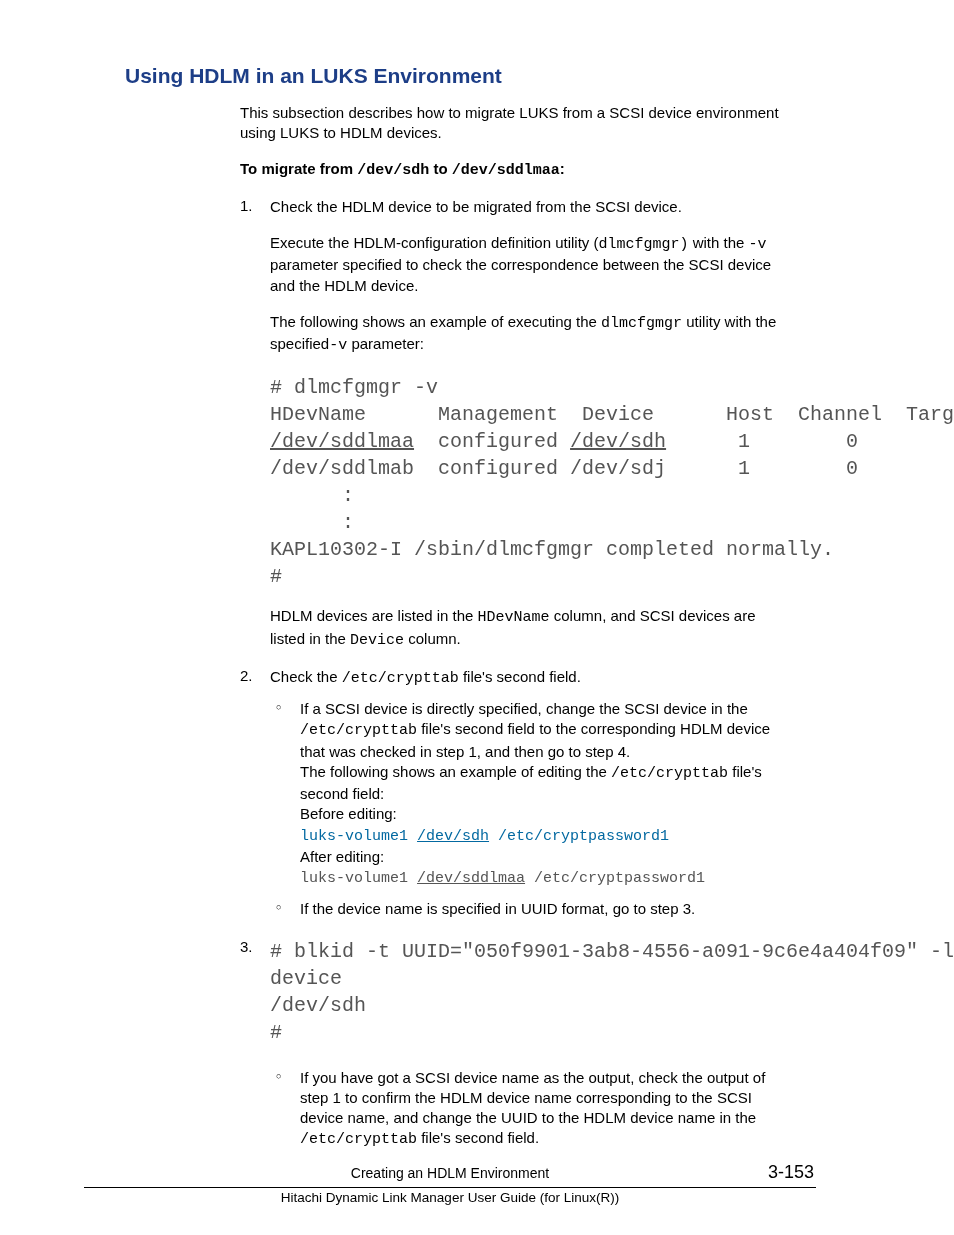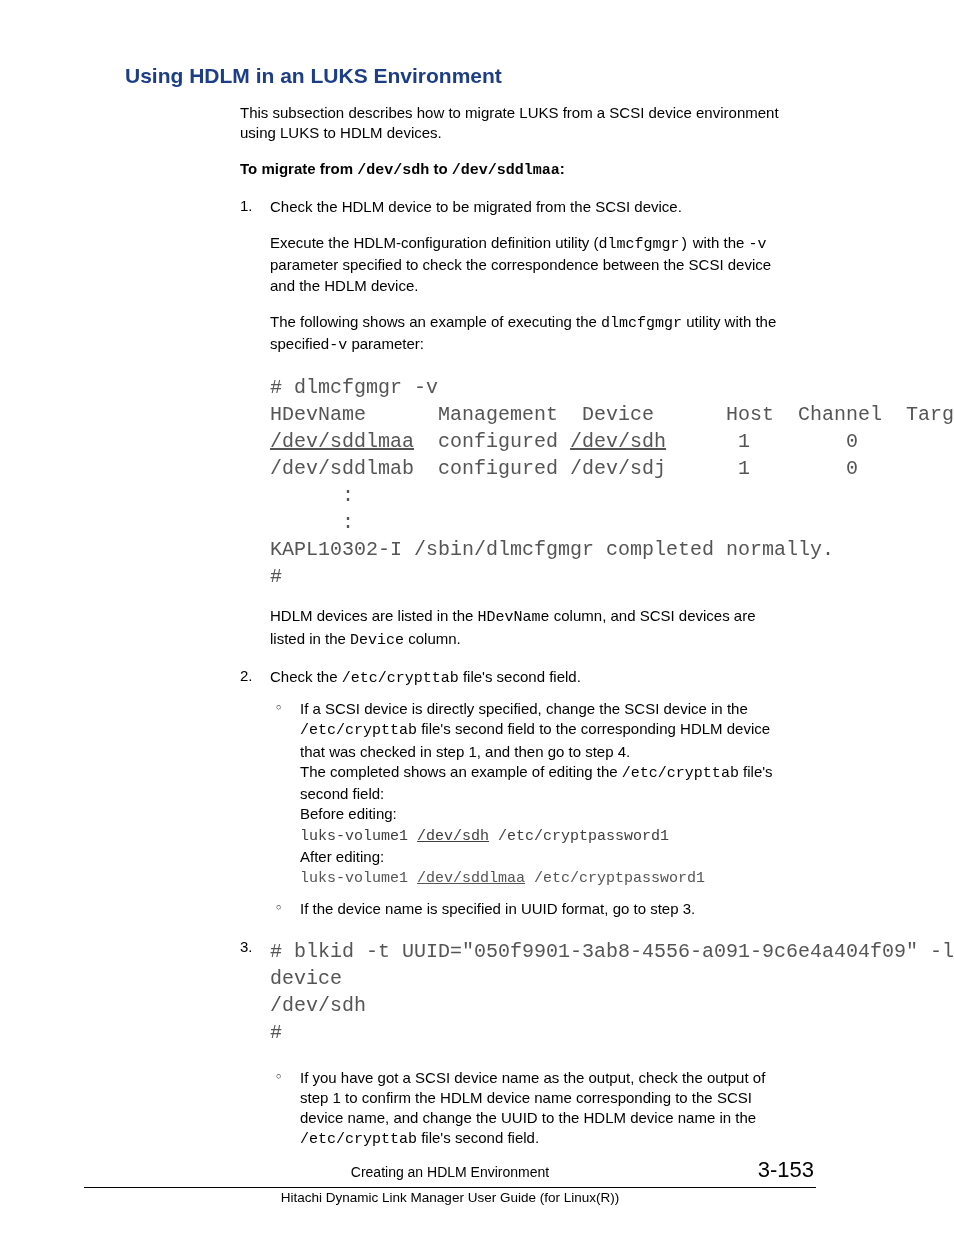--- a/index.html
+++ b/index.html
@@ -94,21 +94,21 @@
     font-size: 14px;
   }
   .footer-line1 {
     display: flex;
     align-items: baseline;
     justify-content: space-between;
     padding: 0 2px 2px 2px;
   }
   .footer-line1 .spacer { width: 80px; }
   .footer-line1 .title { flex: 1; text-align: center; }
-  .footer-line1 .pg { width: 80px; text-align: right; font-size: 22px; }
+  .footer-line1 .pg { width: 80px; text-align: right; font-size: 18px; }
   .footer hr {
     border: none;
     border-top: 1px solid #000;
     margin: 2px 0 2px 0;
   }
   .footer-line2 { font-size: 13.5px; }
 </style>
 </head>
 <body>
 
@@ -153,23 +153,23 @@
 
     <li>
       <span class="step-num">2.</span>
       <div class="step-content">
         <p>
           <span>Check the </span><span class="mono">/etc/crypttab</span><span> file's second field.</span>
         </p>
         <ul class="sub-bullets">
           <li>
             <span>If a SCSI device is directly specified, change the SCSI device in the </span><span class="mono">/etc/crypttab</span><span> file's second field to the corresponding HDLM device that was checked in step 1, and then go to step 4.</span><br>
-            <span>The completed shows an example of editing the </span><span class="mono">/etc/crypttab</span><span> file's second field:</span><br>
+            <span>The following shows an example of editing the </span><span class="mono">/etc/crypttab</span><span> file's second field:</span><br>
             <span>Before editing:</span><br>
-            <span class="mono" style="color:#404040"><span>luks-volume1 </span><span class="u">/dev/sdh</span><span> /etc/cryptpassword1</span></span><br>
+            <span class="mono" style="color:#0369a1"><span>luks-volume1 </span><span class="u">/dev/sdh</span><span> /etc/cryptpassword1</span></span><br>
             <span>After editing:</span><br>
             <span class="mono" style="color:#555"><span>luks-volume1 </span><span class="u">/dev/sddlmaa</span><span> /etc/cryptpassword1</span></span>
           </li>
           <li>If the device name is specified in UUID format, go to step 3.</li>
         </ul>
       </div>
     </li>
 
     <li>
       <span class="step-num">3.</span>

